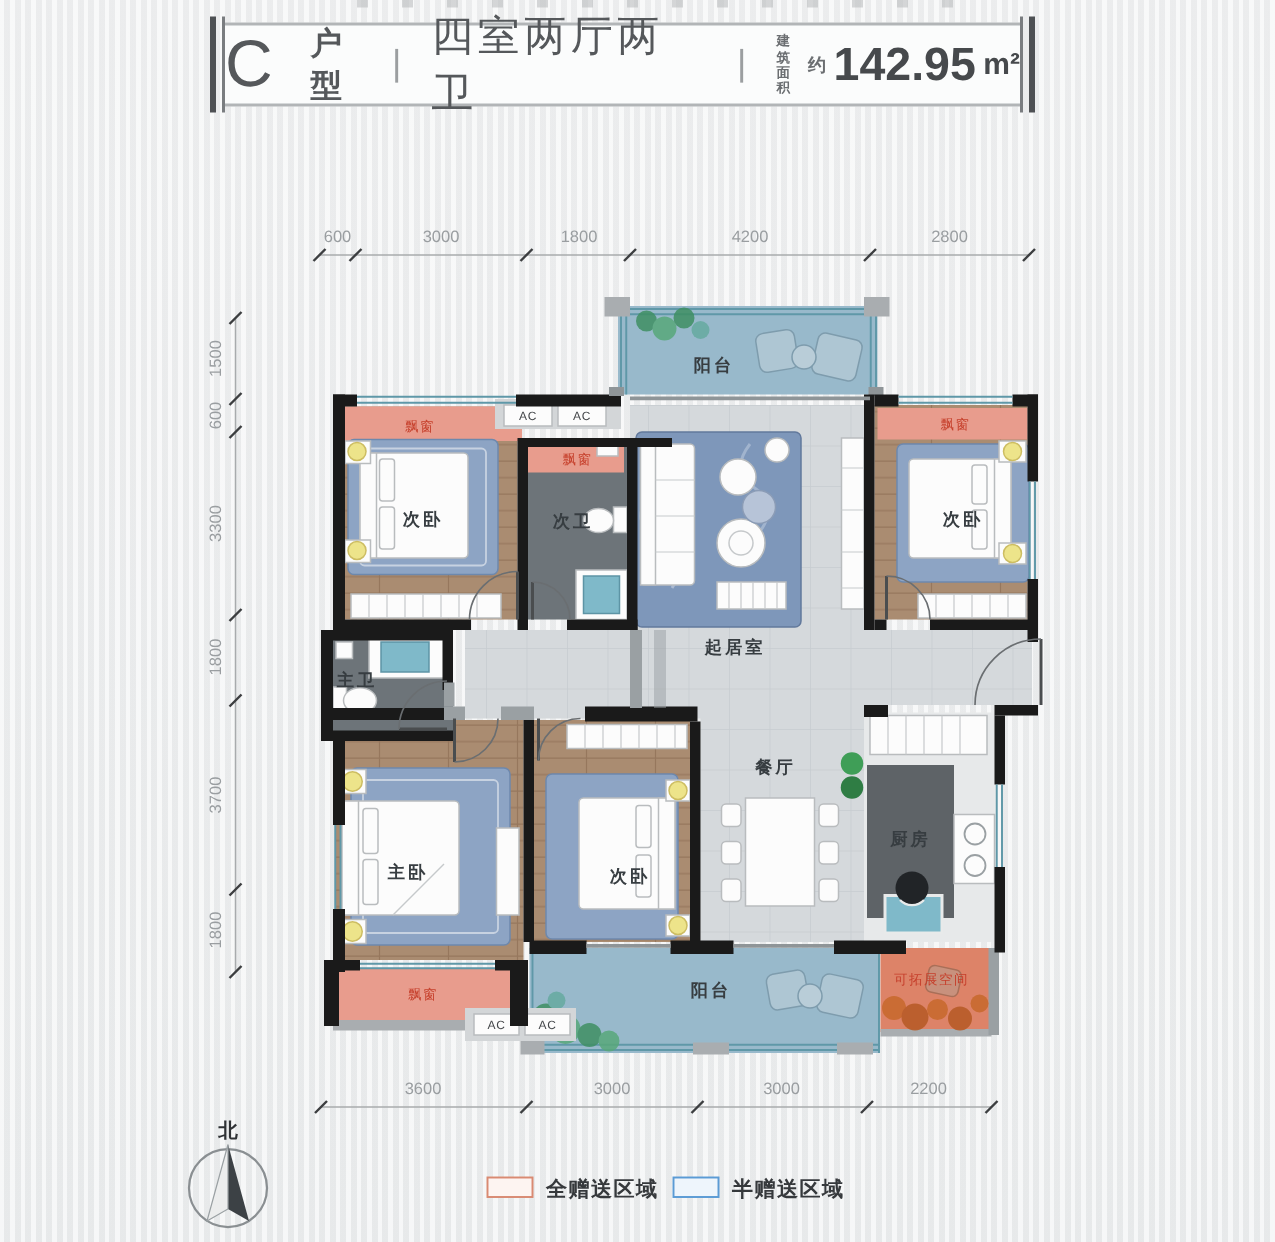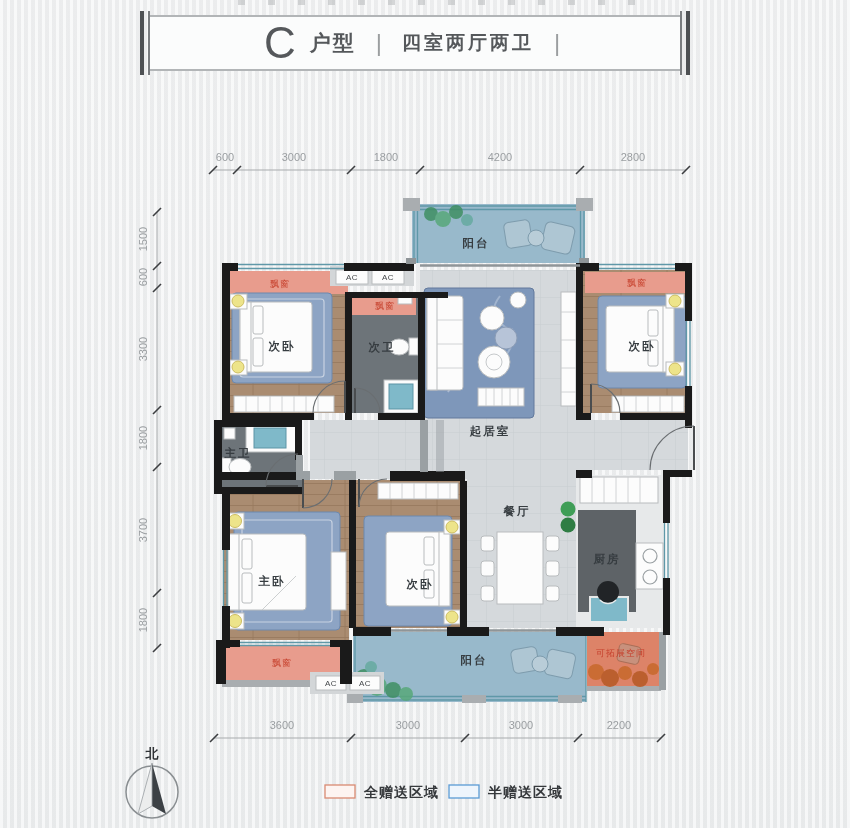--- a/index.html
+++ b/index.html
@@ -17,21 +17,21 @@
   .banner{position:absolute;left:150px;top:15px;width:530px;height:52px;
       background:#fbfcfc;border-top:2px solid #b2b5b7;border-bottom:2px solid #b2b5b7;
       display:flex;align-items:center;justify-content:center;gap:14px;color:#55585b;}
   .cap{position:absolute;top:-6px;height:64px;display:flex;gap:4px;}
   .cap .bar{width:4px;height:100%;background:#4e5154;}
   .cap .bar.thin{width:2px;background:#7a7d80;}
   .cap-l{left:-10px;} .cap-r{right:-10px;}
   .t-letter{font-size:44px;font-weight:400;line-height:1;}
   .t-word{font-size:21px;font-weight:700;letter-spacing:2px;text-align:center;}
   .t-div{font-size:24px;color:#9b9ea0;font-weight:200;padding:0 6px;}
-  .t-layout{font-size:19px;font-weight:700;letter-spacing:3px;}
+  .t-layout{font-size:28px;font-weight:400;letter-spacing:3px;}
   .t-areagrp{display:flex;align-items:center;gap:5px;}
   .t-small{display:flex;flex-direction:column;font-size:9px;line-height:1.15;color:#6b6e71;font-weight:700;}
   .t-approx{font-size:12px;color:#6b6e71;font-weight:700;}
   .t-num{font-size:31px;font-weight:800;color:#46494c;letter-spacing:0;}
   .t-unit{font-size:20px;font-weight:800;color:#46494c;}
   svg text{font-family:"Liberation Sans","DejaVu Sans",sans-serif;}
   .dimtxt{fill:#9a9ea1;font-size:11px;}
   .roomlbl{fill:#373d41;font-size:11.5px;letter-spacing:2px;font-weight:700;}
   .redlbl{fill:#c6402c;font-size:9px;letter-spacing:1px;}
   .aclbl{fill:#44474a;font-size:8px;letter-spacing:.5px;}
@@ -57,20 +57,29 @@
       </div>
     <div class="cap cap-r">
         <div class="bar thin"></div>
         <div class="bar"></div>
       </div>
     <span class="t-letter">C</span>
     <span class="t-word">户型</span>
     <span class="t-div">|</span>
     <span class="t-layout">四室两厅两卫</span>
     <span class="t-div">|</span>
+    <span class="t-areagrp">
+      <span class="t-small">
+        <span>建筑</span>
+        <span>面积</span>
+      </span>
+      <span class="t-approx">约</span>
+      <span class="t-num">142.95</span>
+      <span class="t-unit">m²</span>
+    </span>
   </div>
 
   <svg width="850" height="828" viewBox="0 0 850 828" style="position:absolute;left:0;top:0">
     <defs>
       <pattern id="tiles" width="27" height="27" patternUnits="userSpaceOnUse">
         <path d="M27 0H0V27" fill="none" stroke="#c3c9cd" stroke-width="1"></path>
       </pattern>
       <pattern id="wood" width="46" height="11" patternUnits="userSpaceOnUse">
         <rect width="46" height="11" fill="#aa8c71"></rect>
         <path d="M0 10.5H46M23 0V11" stroke="#96775d" stroke-width="0.8"></path>

